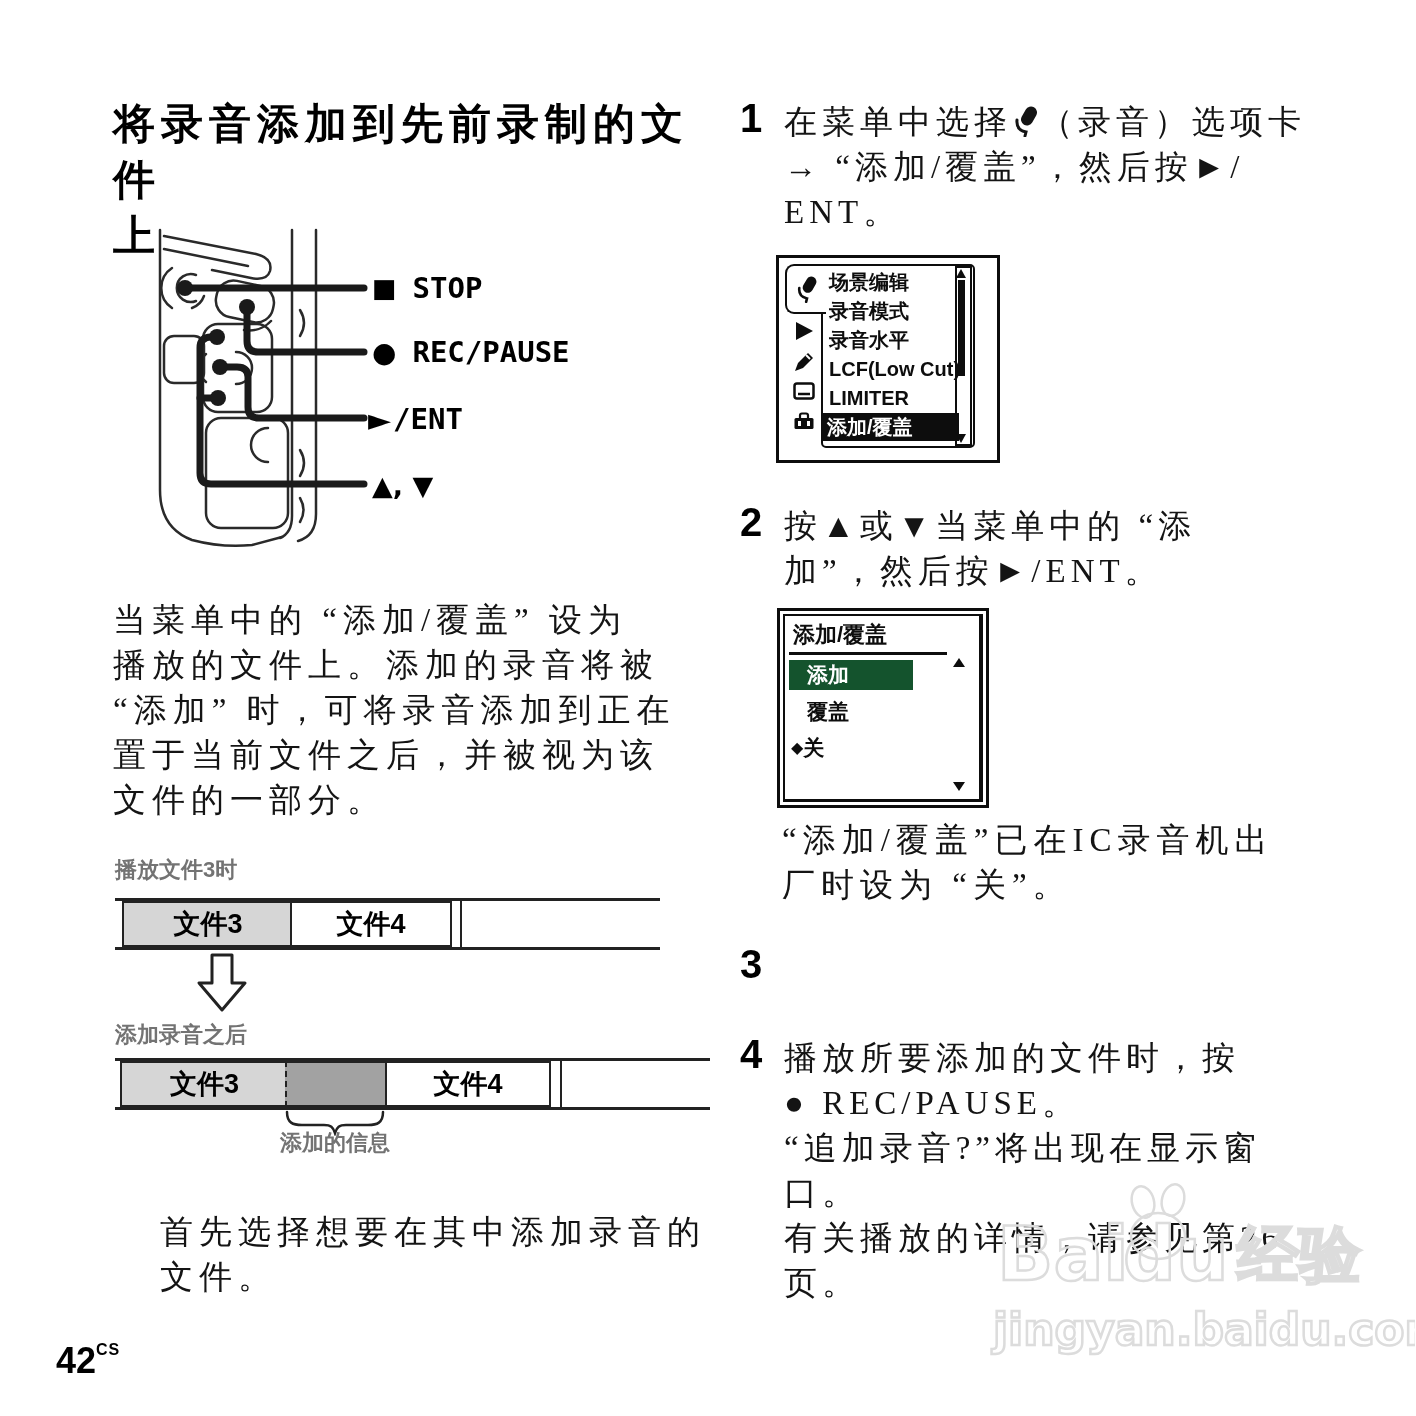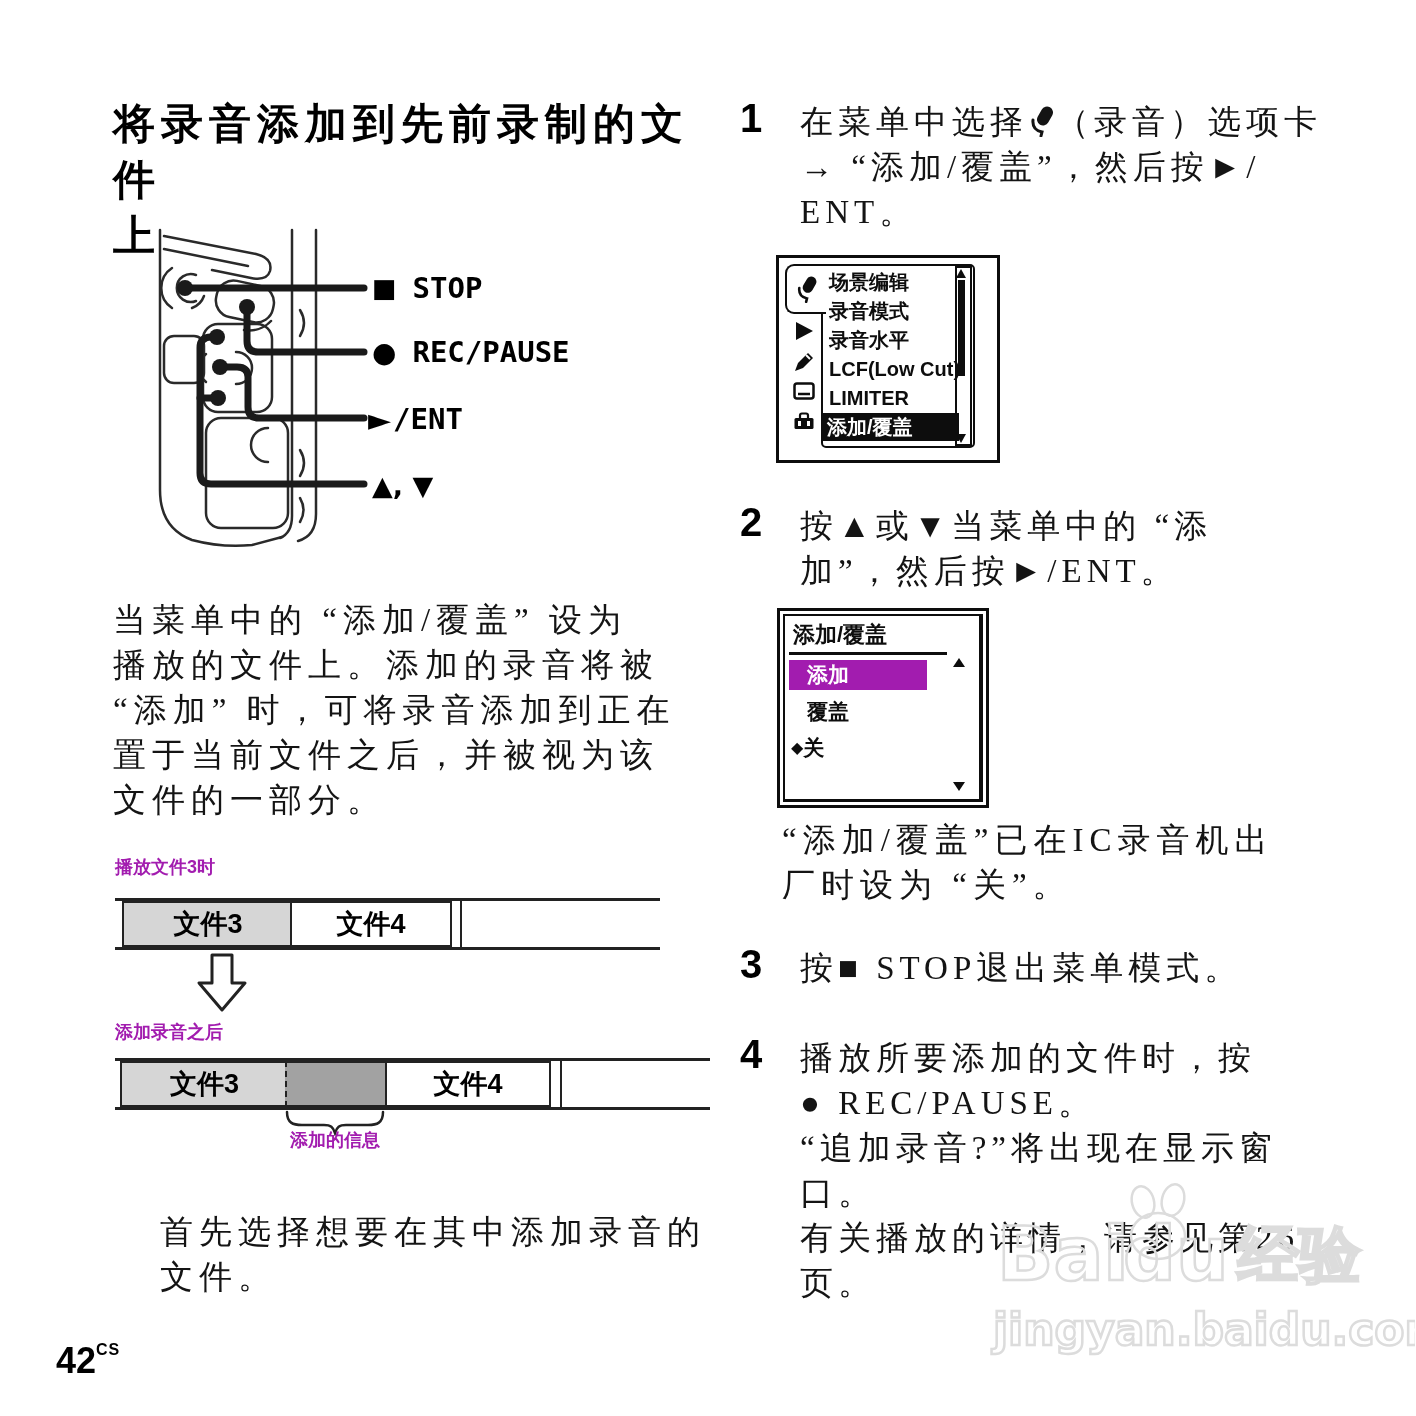--- a/index.html
+++ b/index.html
@@ -5,42 +5,42 @@
   html,body{margin:0;padding:0;background:#fff;}
   .canvas{position:relative;width:1416px;height:1416px;background:#ffffff;overflow:hidden;
           font-family:"Liberation Serif","DejaVu Serif",serif;color:#141414;}
   .abs{position:absolute;}
   
   .page-title{left:113px;top:96px;width:600px;font-family:"Liberation Sans","DejaVu Sans",sans-serif;
               font-weight:bold;font-size:42px;line-height:56px;letter-spacing:6px;color:#000;}
   .body-par{font-size:33px;line-height:45px;letter-spacing:6px;white-space:nowrap;}
   .intro{left:113px;top:598px;}
   .outro{left:113px;top:1210px;margin-left:47px;}
-  .diagram-label{font-family:"Liberation Sans","DejaVu Sans",sans-serif;font-weight:bold;font-size:18px;color:#a21caf;}
+  .diagram-label{font-family:"Liberation Sans","DejaVu Sans",sans-serif;font-weight:bold;font-size:22px;color:#737373;}
   
   .device-fig{left:150px;top:228px;width:560px;height:345px;}
   .callout-row{position:absolute;display:flex;align-items:center;height:34px;
                font-family:"DejaVu Sans Mono","Liberation Mono",monospace;font-size:29px;font-weight:bold;color:#000;}
   .callout-row .glyph{font-family:"DejaVu Sans",sans-serif;}
   .co-0{left:222px;top:43px;}  .co-0 .glyph{font-size:26px;margin-right:16px;}
   .co-1{left:222px;top:107px;} .co-1 .glyph{font-size:28px;margin-right:16px;}
   .co-2{left:218px;top:174px;} .co-2 .glyph{font-size:30px;margin-right:2px;}
   .co-3{left:222px;top:240px;font-family:"DejaVu Sans",sans-serif;font-size:27px;}
   
   .bar{border-top:3px solid #222;border-bottom:3px solid #222;}
   .bar .seg{position:absolute;top:0;bottom:0;border:2.5px solid #222;display:flex;align-items:center;justify-content:center;
             font-family:"Liberation Sans","DejaVu Sans",sans-serif;font-weight:bold;font-size:27px;color:#000;background:#fff;}
   .bar .seg.gray{background:#d6d6d6;}
   .bar .seg.dark{background:#a2a2a2;border-left:2.5px dashed #222;}
   .bar .divider{position:absolute;top:0;bottom:0;width:0;border-left:2.5px solid #222;}
   .bar1{left:115px;top:898px;width:545px;height:46px;}
   .bar2{left:115px;top:1058px;width:595px;height:46px;}
   
   .step-num{font-family:"Liberation Sans","DejaVu Sans",sans-serif;font-weight:bold;font-size:40px;color:#000;}
-  .step-text{font-size:33px;line-height:45px;letter-spacing:5px;white-space:nowrap;margin-left:16px;}
+  .step-text{font-size:33px;line-height:45px;letter-spacing:5px;white-space:nowrap;}
   .mic-inline{display:inline-block;width:28px;height:32px;vertical-align:-4px;}
   
   .menu1{left:776px;top:255px;width:218px;height:202px;border:3.5px solid #0d0d0d;background:#fff;}
   .menu-panel{position:absolute;left:42px;top:6px;width:150px;height:180px;border:2.5px solid #0d0d0d;border-radius:5px;}
   .menu-tab{position:absolute;left:6px;top:6px;width:39px;height:46px;border:2.5px solid #0d0d0d;border-right:none;
             border-radius:9px 0 0 9px;display:flex;align-items:center;justify-content:center;background:#fff;}
   .tab-icon{position:absolute;left:12px;width:26px;height:26px;display:flex;align-items:center;justify-content:center;}
   .menu-item{position:absolute;left:50px;font-family:"Liberation Sans","DejaVu Sans",sans-serif;
              font-weight:bold;font-size:20px;line-height:28px;color:#0d0d0d;white-space:nowrap;}
   .menu-item.hl{left:44px;width:132px;background:#0d0d0d;color:#fff;padding-left:4px;}
@@ -51,21 +51,21 @@
   .tri-down{border-left:6px solid transparent;border-right:6px solid transparent;border-top:9px solid #0d0d0d;}
   
   .menu2{left:777px;top:608px;width:206px;height:194px;border:3.5px solid #0d0d0d;background:#fff;}
   .menu2-inner{position:absolute;left:3px;top:3px;right:3px;bottom:3px;border:2px solid #0d0d0d;
                border-right-width:4px;border-bottom-width:3px;}
   .menu2-title{position:absolute;left:8px;top:4px;font-family:"Liberation Sans","DejaVu Sans",sans-serif;
                font-weight:bold;font-size:22px;color:#0d0d0d;}
   .menu2-rule{position:absolute;left:4px;top:36px;width:158px;height:3px;background:#0d0d0d;}
   .menu2-item{position:absolute;font-family:"Liberation Sans","DejaVu Sans",sans-serif;font-weight:bold;
               font-size:21px;color:#0d0d0d;}
-  .menu2-hl{left:4px;top:44px;width:138px;height:30px;background:#a21caf;color:#fff;line-height:30px;padding-left:18px;box-sizing:border-box;}
+  .menu2-hl{left:4px;top:44px;width:124px;height:30px;background:#14532d;color:#fff;line-height:30px;padding-left:18px;box-sizing:border-box;}
   
   .note{left:782px;top:818px;}
   .page-num{left:56px;top:1340px;font-family:"Liberation Sans","DejaVu Sans",sans-serif;font-weight:bold;
             font-size:36px;color:#000;}
   .page-num sup{font-size:16px;vertical-align:18px;letter-spacing:1px;}
   .watermark{left:975px;top:1180px;pointer-events:none;}
 </style>
 </head>
 <body>
 
@@ -245,23 +245,20 @@
       <div class="tri tri-down" style="left:168px;bottom:8px;"></div>
     </div>
   </div>
 
   <div class="abs body-par note">
     <div>“添加/覆盖”已在IC录音机出</div>
     <div>厂时设为 “关”。</div>
   </div>
 
   <div class="abs step-num" style="left:740px;top:942px;">3</div>
-  <div class="abs step-text" style="left:784px;top:946px;">
-    <div>按■ STOP退出菜单模式。</div>
-  </div>
 
   <div class="abs step-num" style="left:740px;top:1032px;">4</div>
   <div class="abs step-text" style="left:784px;top:1036px;">
     <div>播放所要添加的文件时，按</div>
     <div>● REC/PAUSE。</div>
     <div>“追加录音?”将出现在显示窗</div>
     <div>口。</div>
     <div>有关播放的详情，请参见第26</div>
     <div>页。</div>
   </div>

